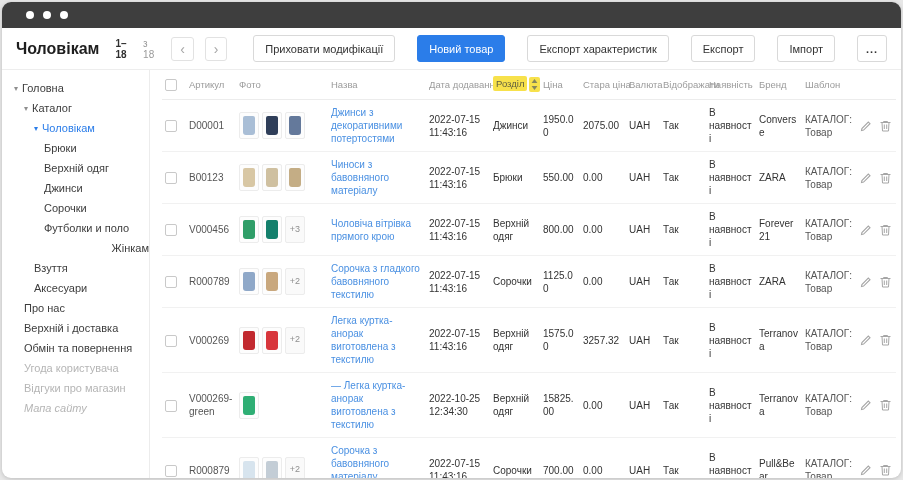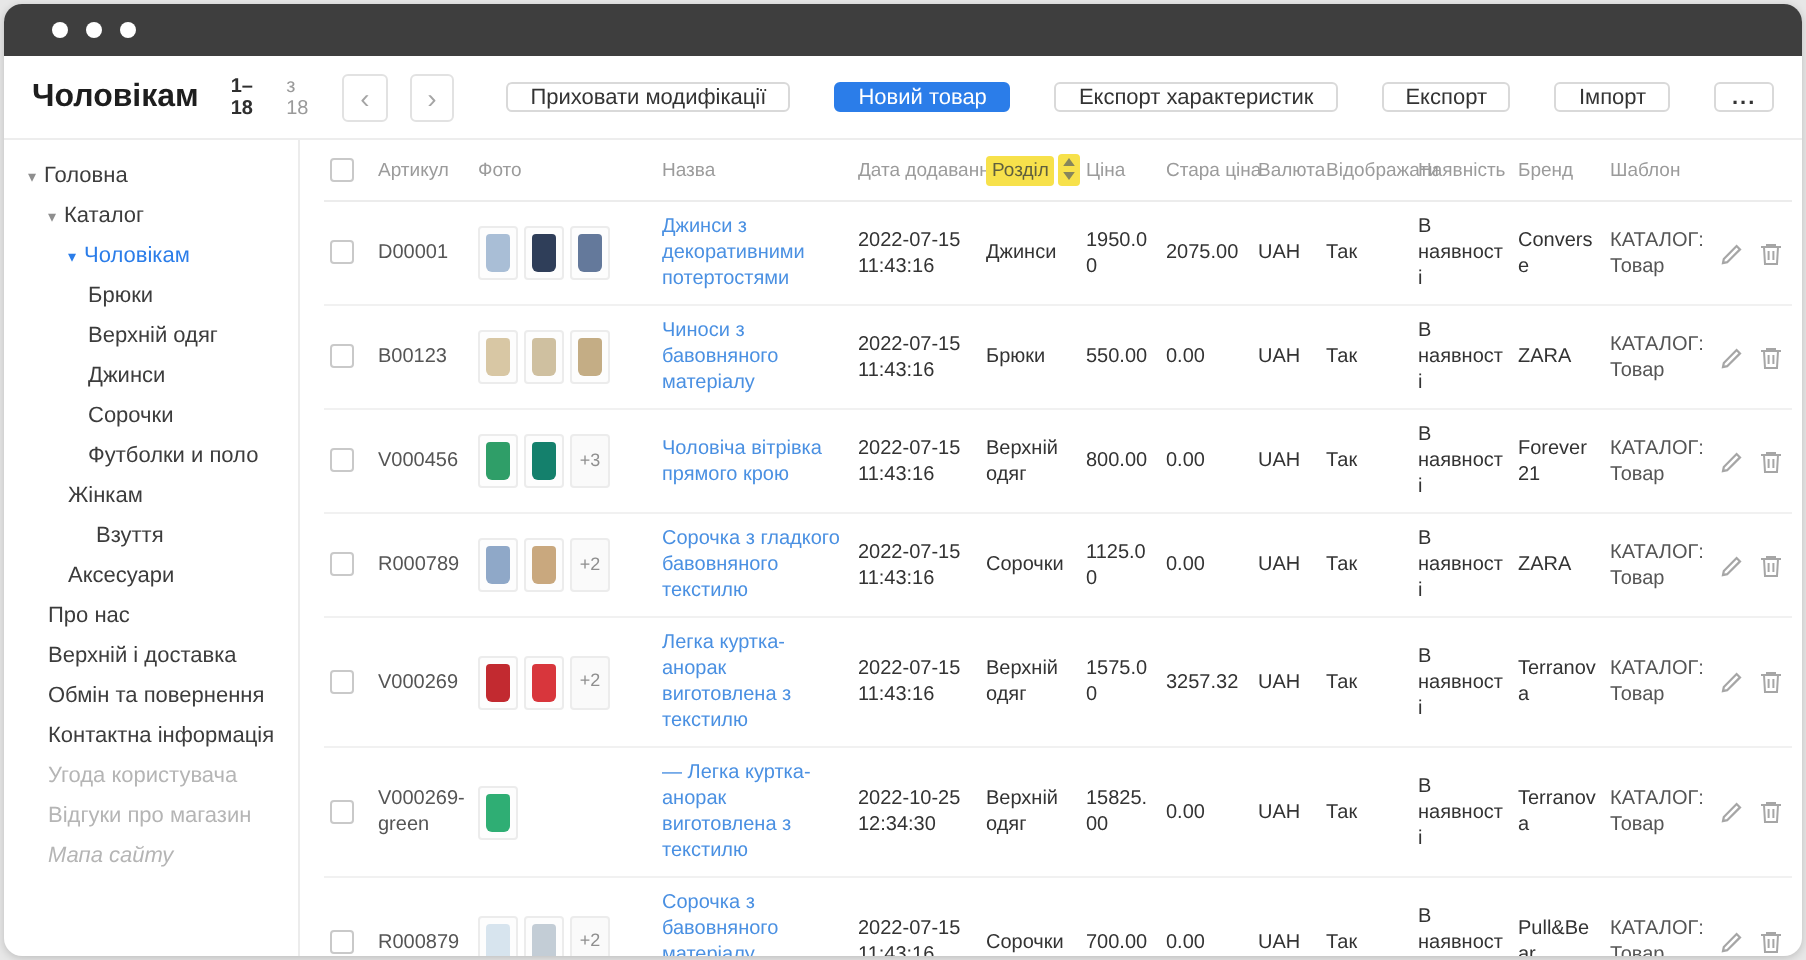--- a/index.html
+++ b/index.html
@@ -11,21 +11,21 @@
   .titlebar{height:26px;background:#3e3e3e;display:flex;align-items:center;padding-left:24px;gap:9px}
   .dot{width:8px;height:8px;border-radius:50%;background:#fff;cursor:pointer}
   
   .header{height:41px;display:flex;align-items:center;padding:0 14px;border-bottom:1px solid #ededed;gap:4px;background:#fff}
   .title{font-size:16px;font-weight:700;color:#1e1e1e;margin-right:12px}
   .pg-range{font-size:10px;color:#2f2f2f;font-weight:700}
   .pg-of{font-size:10px;color:#9a9a9a;margin-left:3px}
   .pg-btn{width:22px;height:22px;border:1px solid #e2e2e2;border-radius:3px;display:inline-flex;align-items:center;
           justify-content:center;color:#a5a5a5;font-size:14px;margin-left:7px;background:#fff;cursor:pointer;user-select:none}
   .spacer{flex:1}
-  .btn{height:15px;padding:0 11px;font-size:11px;color:#333;background:#fff;border:1px solid #d9d9d9;border-radius:3px;
+  .btn{height:27px;padding:0 11px;font-size:11px;color:#333;background:#fff;border:1px solid #d9d9d9;border-radius:3px;
        display:inline-flex;align-items:center;cursor:pointer;font-family:inherit;margin-left:18px;white-space:nowrap}
   .btn.primary{background:var(--accent,#2b7de9);border-color:var(--accent,#2b7de9);color:#fff}
   .btn.icon{width:32px;justify-content:center;font-weight:700;letter-spacing:1px;padding:0}
   
   .main{display:flex;height:calc(100% - 68px)}
   .sidebar{width:148px;border-right:1px solid #ececec;padding-top:8px;box-sizing:border-box;overflow:hidden;flex:none}
   .nav-item{height:20px;font-size:11px;color:#3c3c3c;white-space:nowrap;cursor:pointer;display:flex;align-items:center;overflow:hidden}
   .nav-item .caret{font-size:8px;color:#8f8f8f;margin-right:4px;flex:none}
   .nav-item.active{color:var(--accent,#2b7de9)}
   .nav-item.active .caret{color:var(--accent,#2b7de9)}
@@ -99,40 +99,37 @@
         </div>
         <div class="nav-item normal" style="padding-left: 42px;">
           <span>Джинси</span>
         </div>
         <div class="nav-item normal" style="padding-left: 42px;">
           <span>Сорочки</span>
         </div>
         <div class="nav-item normal" style="padding-left: 42px;">
           <span>Футболки и поло</span>
         </div>
+        <div class="nav-item normal" style="padding-left: 32px; justify-content: flex-end;">
+          <span>Жінкам</span>
+        </div>
         <div class="nav-item normal" style="padding-left: 32px;">
-          <span>Жінкам</span>
-        </div>
-        <div class="nav-item normal" style="padding-left: 46px;">
           <span>Взуття</span>
         </div>
         <div class="nav-item normal" style="padding-left: 32px;">
           <span>Аксесуари</span>
         </div>
         <div class="nav-item normal" style="padding-left: 22px;">
           <span>Про нас</span>
         </div>
         <div class="nav-item normal" style="padding-left: 22px;">
           <span>Верхній і доставка</span>
         </div>
         <div class="nav-item normal" style="padding-left: 22px;">
           <span>Обмін та повернення</span>
-        </div>
-        <div class="nav-item normal" style="padding-left: 22px;">
-          <span>Контактна інформація</span>
         </div>
         <div class="nav-item muted" style="padding-left: 22px;">
           <span>Угода користувача</span>
         </div>
         <div class="nav-item muted" style="padding-left: 22px;">
           <span>Відгуки про магазин</span>
         </div>
         <div class="nav-item muted" style="padding-left: 22px; font-style: italic;">
           <span>Мапа сайту</span>
         </div>

